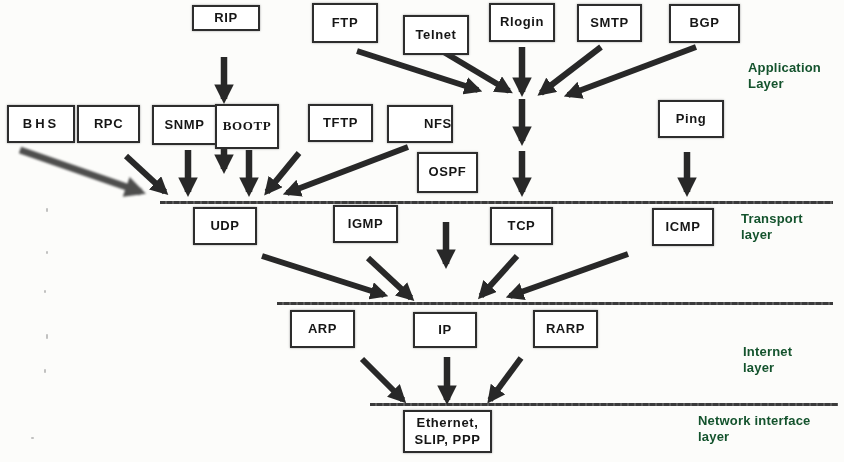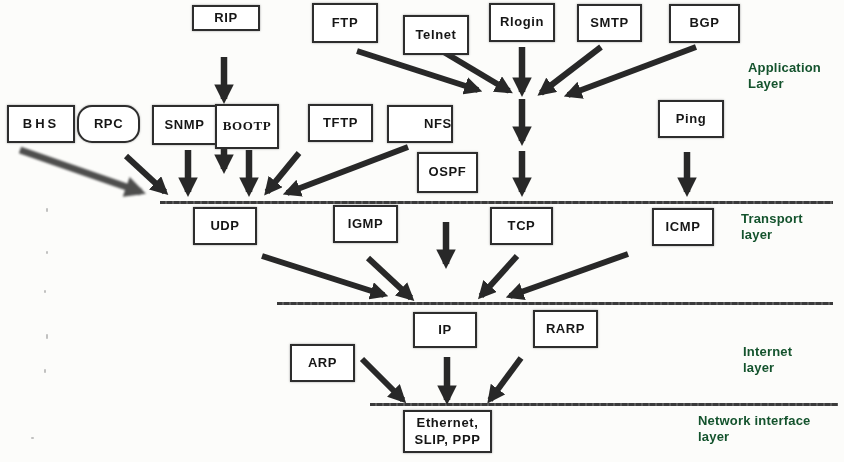--- a/index.html
+++ b/index.html
@@ -86,32 +86,32 @@
       <line x1="447" y1="357" x2="447" y2="400" stroke="#282828" stroke-width="6.5" marker-end="url(#ah)" class="arrow"></line>
       <line x1="521" y1="358" x2="490" y2="400" stroke="#282828" stroke-width="6" marker-end="url(#ah)" class="arrow"></line>
     </svg>
     <div class="node" style="left: 192px; top: 5px; width: 68px; height: 26px;">RIP</div>
     <div class="node" style="left: 312px; top: 3px; width: 66px; height: 40px;">FTP</div>
     <div class="node" style="left: 403px; top: 3px; width: 66px; height: 40px; margin-top: 12px;">Telnet</div>
     <div class="node" style="left: 489px; top: 3px; width: 66px; height: 39px;">Rlogin</div>
     <div class="node" style="left: 577px; top: 4px; width: 65px; height: 38px;">SMTP</div>
     <div class="node" style="left: 669px; top: 4px; width: 71px; height: 39px;">BGP</div>
     <div class="node" style="left: 7px; top: 105px; width: 68px; height: 38px; letter-spacing: 3px;">BHS</div>
-    <div class="node" style="left: 77px; top: 105px; width: 63px; height: 38px; border-radius: 15px;">RPC</div>
+    <div class="node" style="left: 77px; top: 105px; width: 63px; height: 38px;">RPC</div>
     <div class="node" style="left: 152px; top: 105px; width: 65px; height: 40px;">SNMP</div>
     <div class="node" style="left: 215px; top: 104px; width: 64px; height: 45px; font-family: Liberation Serif, serif;">BOOTP</div>
     <div class="node" style="left: 308px; top: 104px; width: 65px; height: 38px;">TFTP</div>
     <div class="node" style="left: 387px; top: 105px; width: 66px; height: 38px; padding-left: 36px;">NFS</div>
     <div class="node" style="left: 658px; top: 100px; width: 66px; height: 38px;">Ping</div>
     <div class="node" style="left: 417px; top: 152px; width: 61px; height: 41px;">OSPF</div>
     <div class="node" style="left: 193px; top: 207px; width: 64px; height: 38px;">UDP</div>
     <div class="node" style="left: 333px; top: 205px; width: 65px; height: 38px;">IGMP</div>
     <div class="node" style="left: 490px; top: 207px; width: 63px; height: 38px;">TCP</div>
     <div class="node" style="left: 652px; top: 208px; width: 62px; height: 38px;">ICMP</div>
-    <div class="node" style="left: 290px; top: 310px; width: 65px; height: 38px; margin-top: 34px;">ARP</div>
+    <div class="node" style="left: 290px; top: 310px; width: 65px; height: 38px;">ARP</div>
     <div class="node" style="left: 413px; top: 312px; width: 64px; height: 36px;">IP</div>
     <div class="node" style="left: 533px; top: 310px; width: 65px; height: 38px;">RARP</div>
     <div class="node" style="left: 403px; top: 410px; width: 89px; height: 43px;">Ethernet,
 SLIP, PPP</div>
     <div class="layer-label" style="left: 748px; top: 60px; width: 88px;">Application
 Layer</div>
     <div class="layer-label" style="left: 741px; top: 211px; width: 70px;">Transport
 layer</div>
     <div class="layer-label" style="left: 743px; top: 312px; width: 66px; margin-top: 32px;">Internet
 layer</div>

